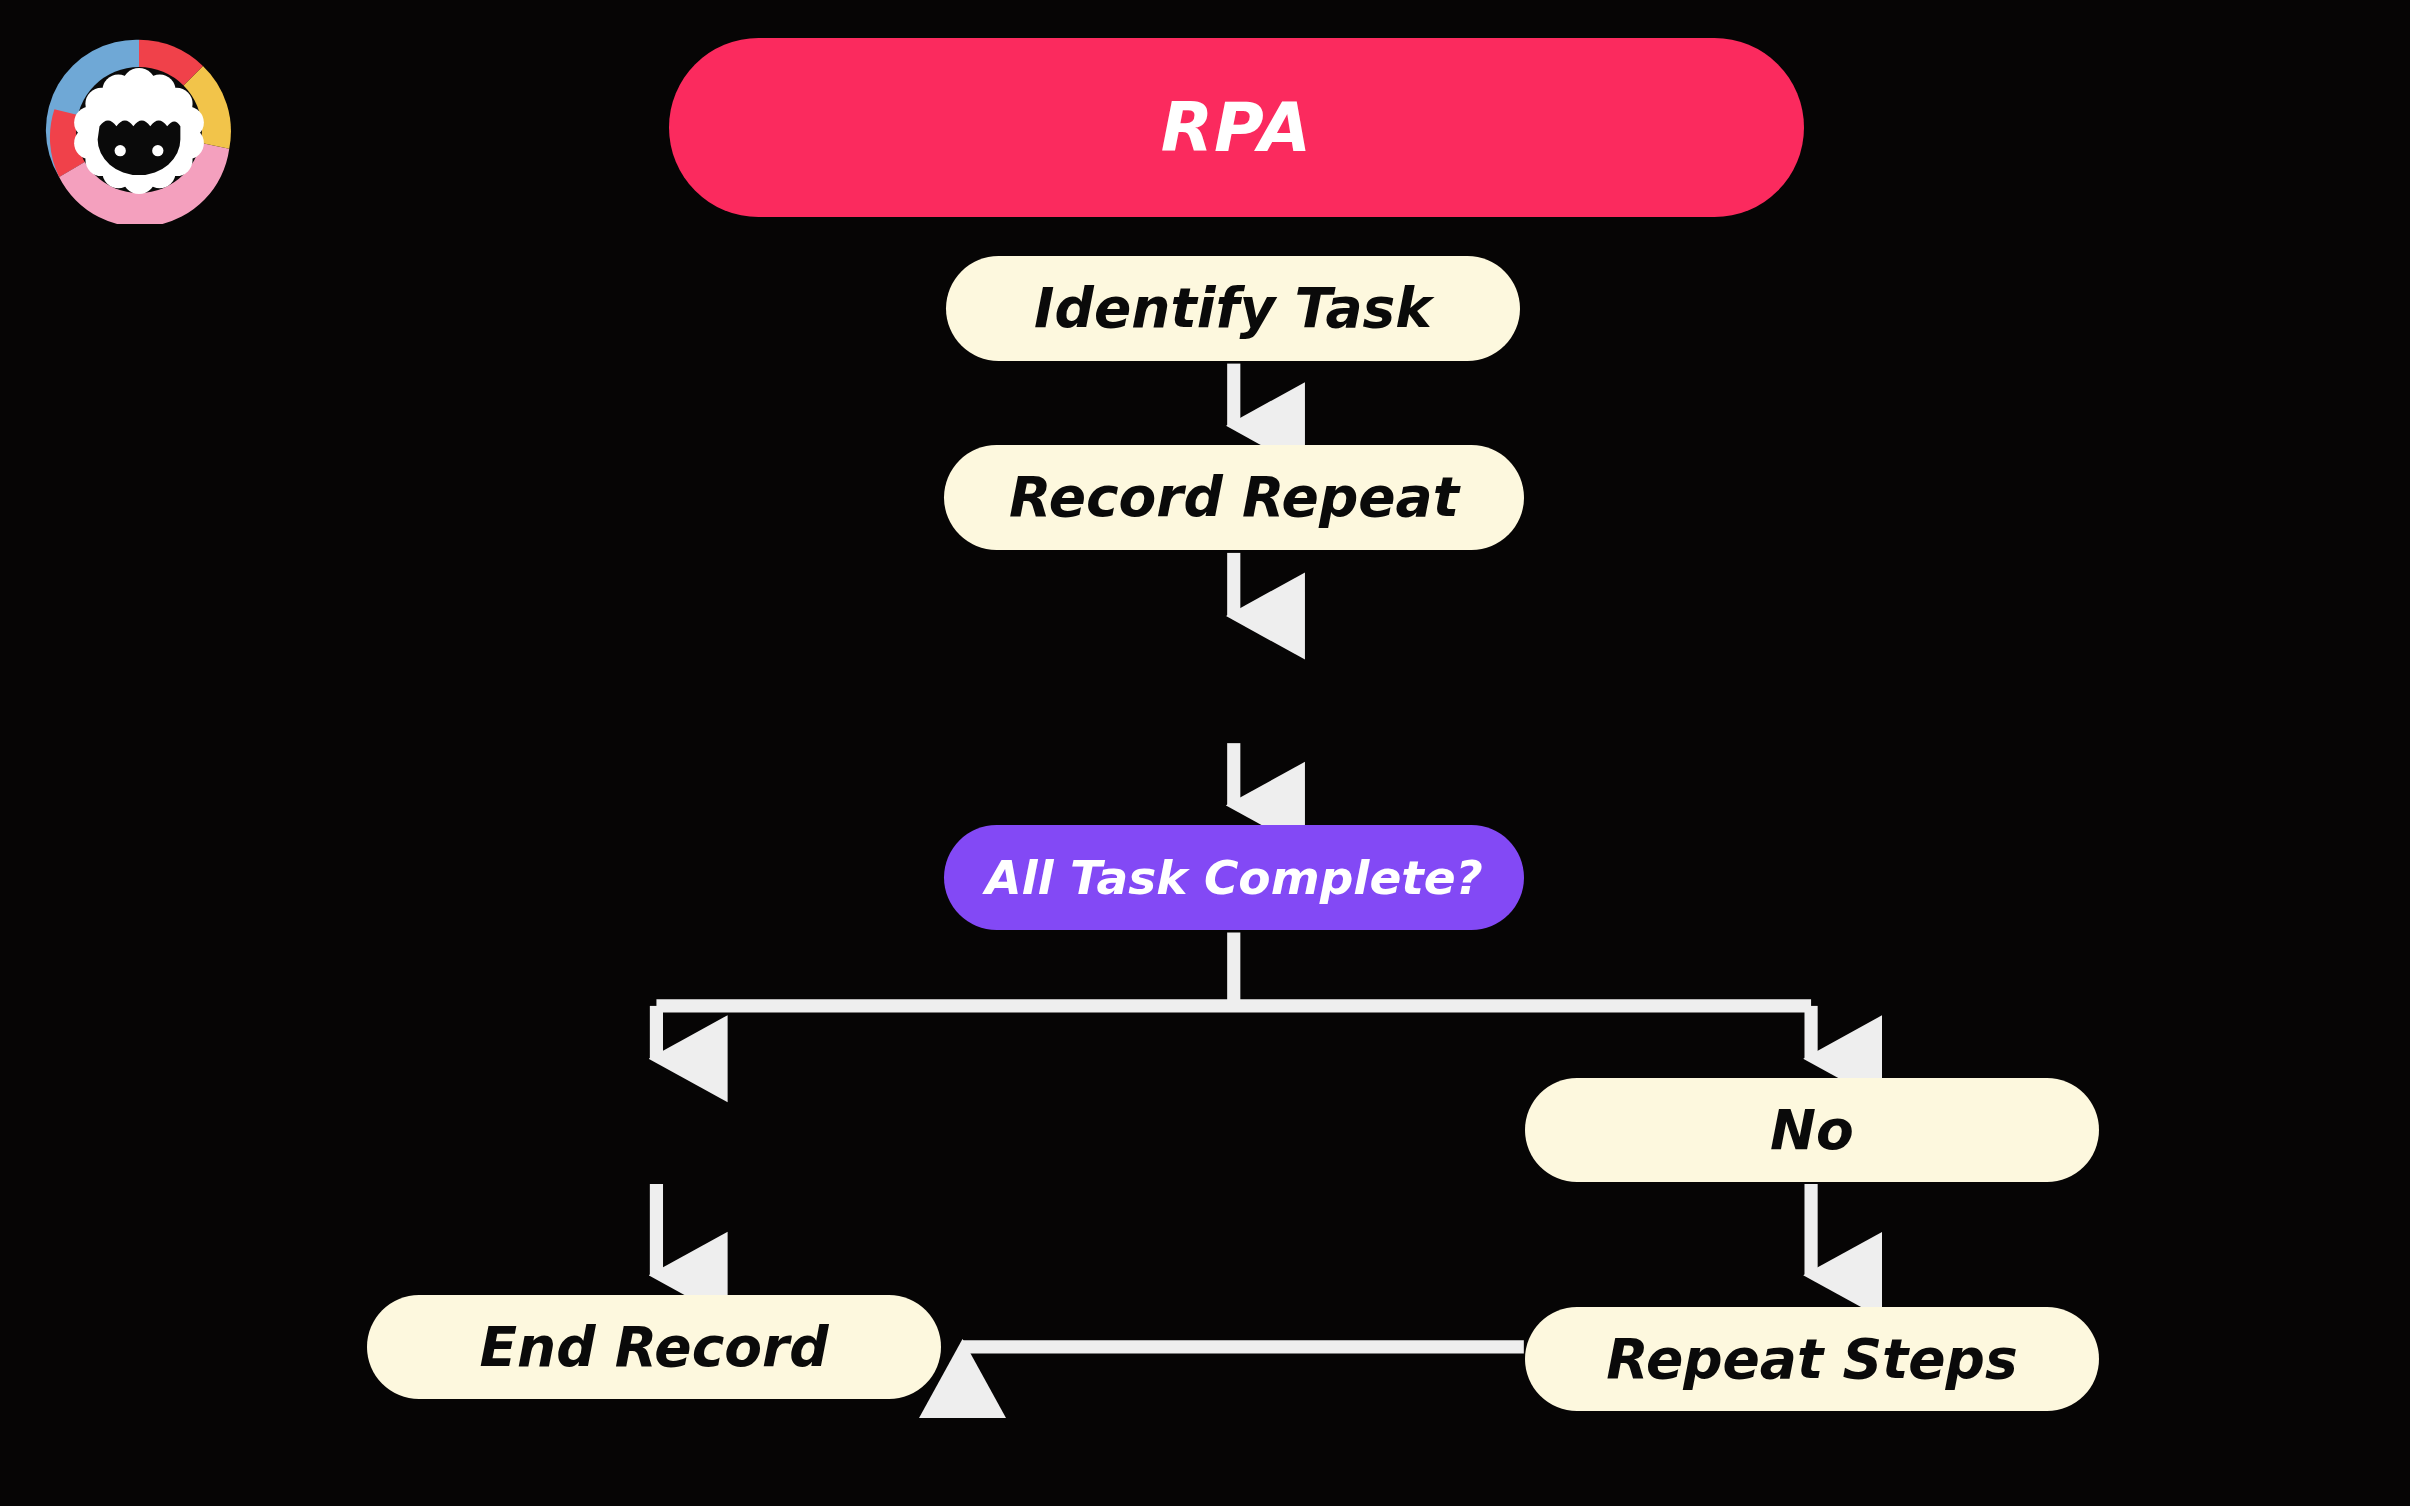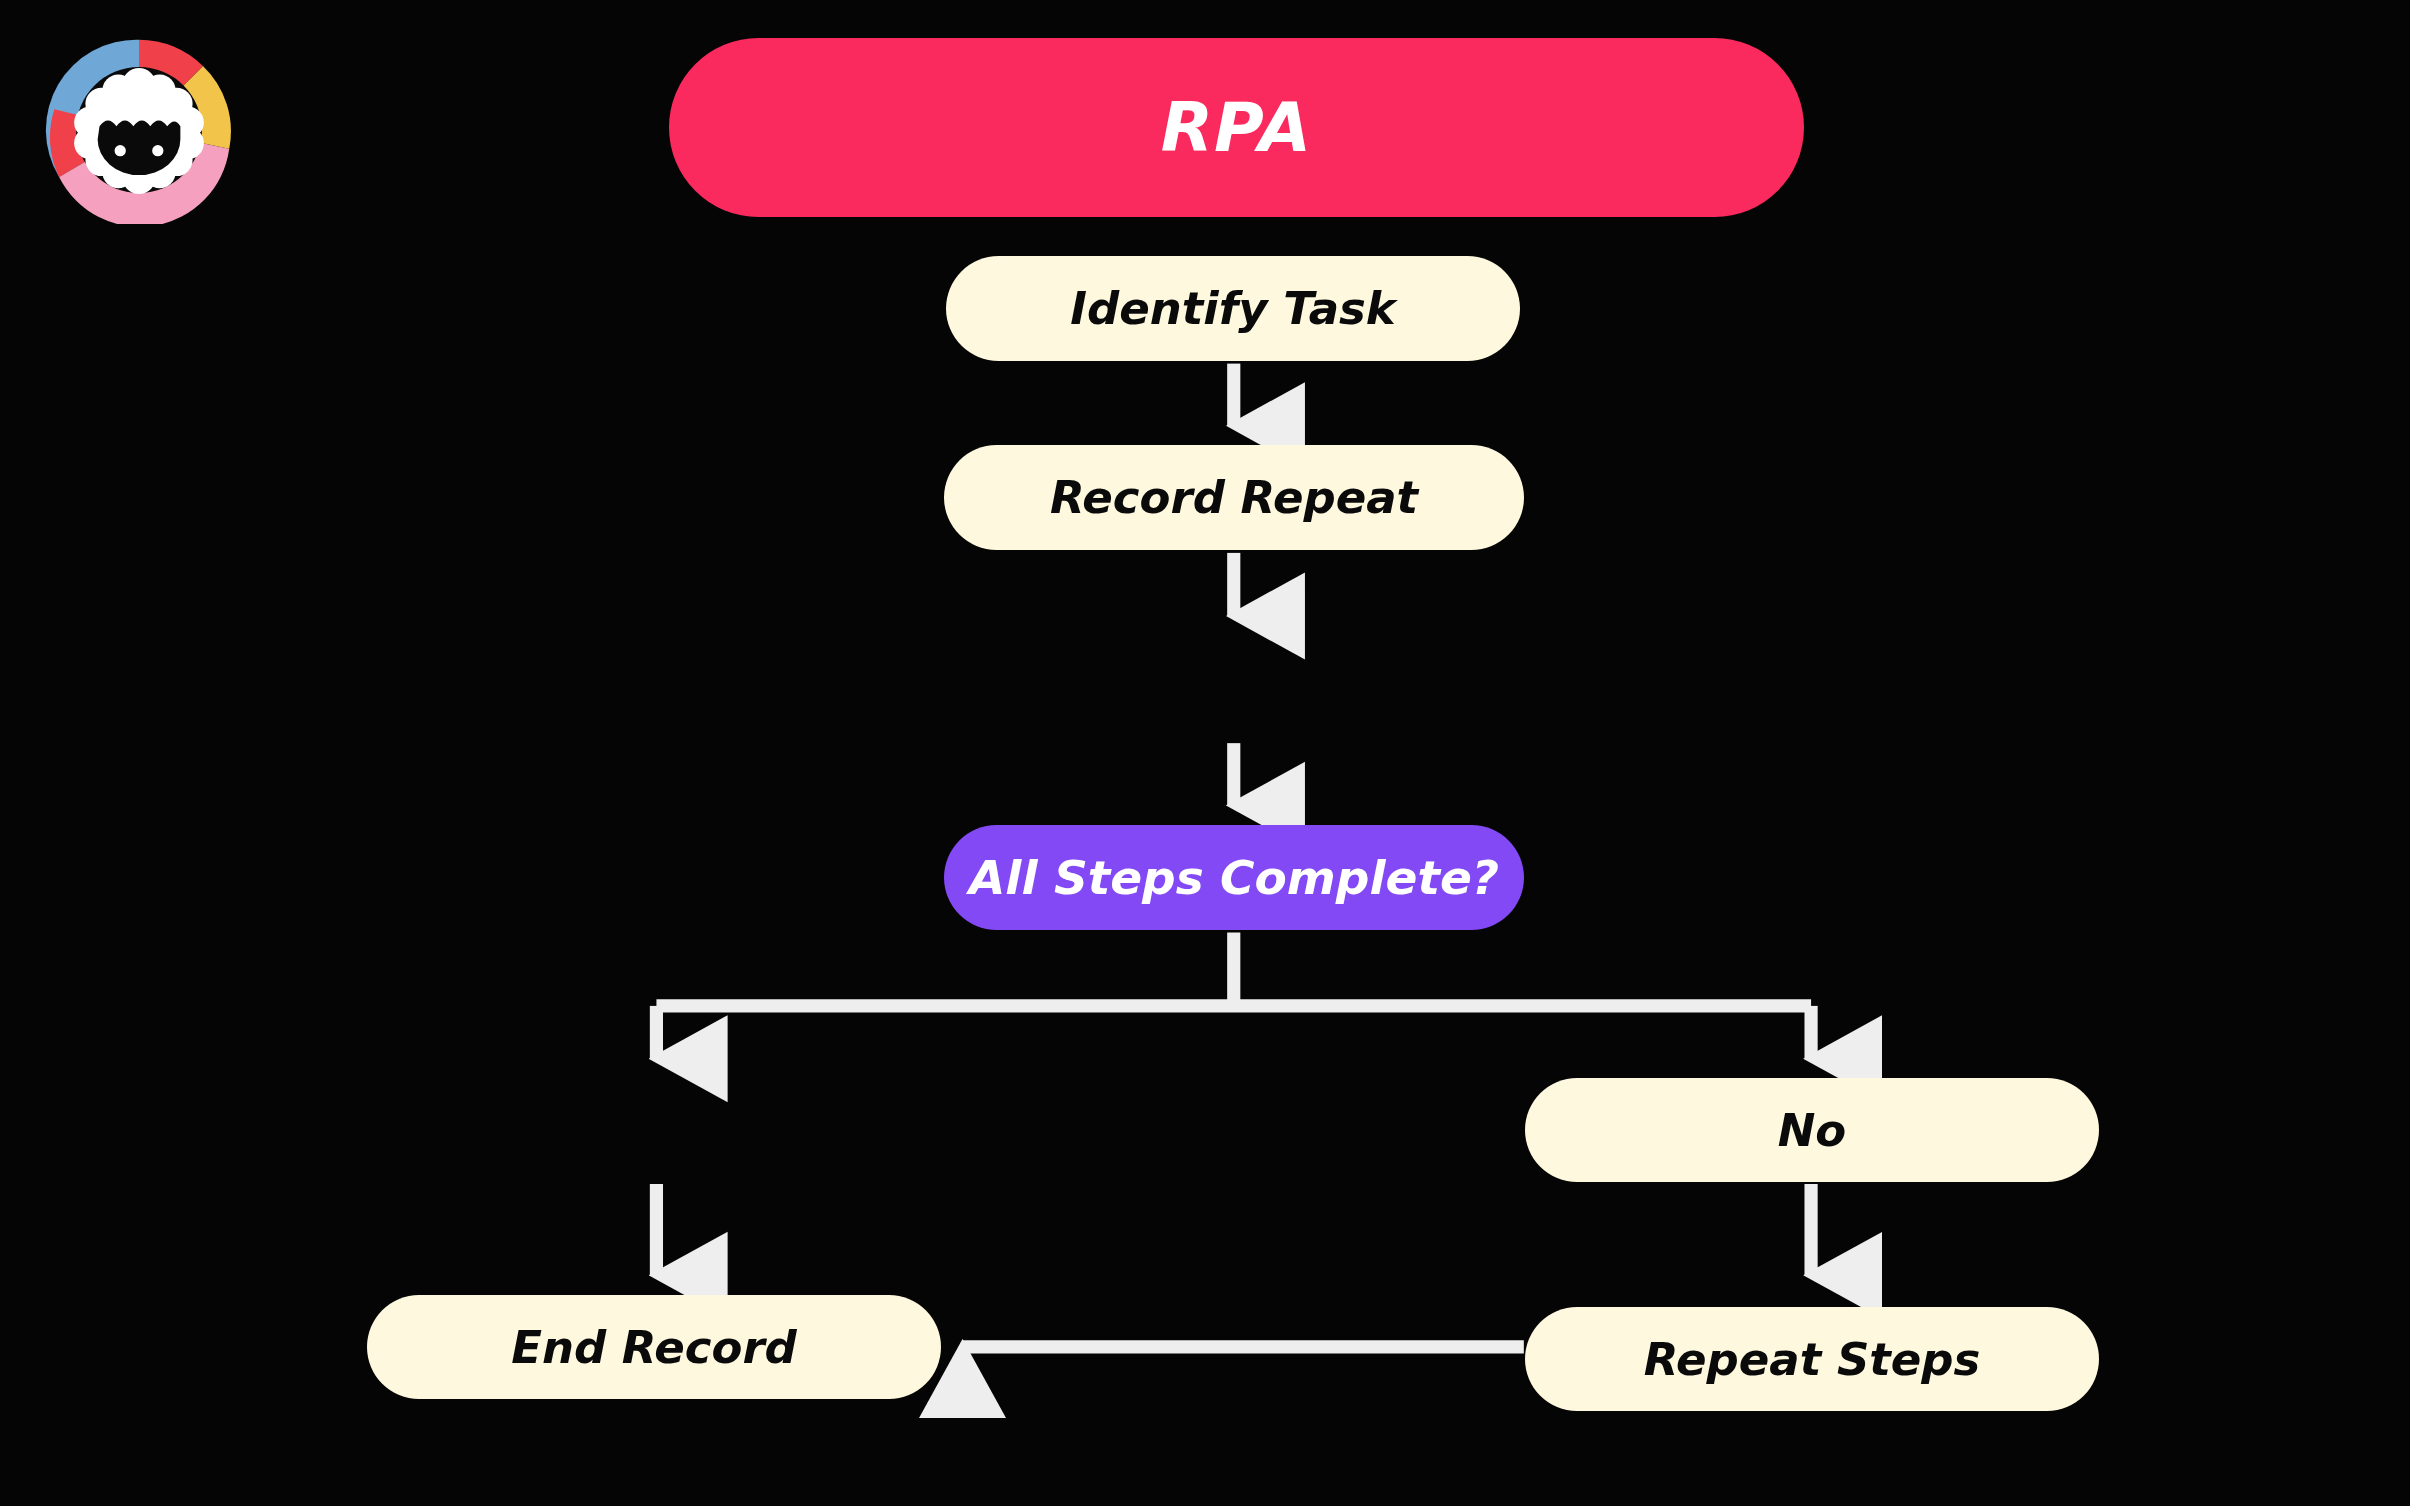--- a/index.html
+++ b/index.html
@@ -63,21 +63,21 @@
     background: #FB2A5E;
     color: #FFFFFF;
     font-size: 68px;
     font-weight: 700;
     letter-spacing: 0.9px;
   }
 
   .node-step {
     background: #FDF8DE;
     color: #0A0A0A;
-    font-size: 45px;
+    font-size: 55px;
     font-weight: 700;
   }
 
   .node-decision {
     background: #8349F5;
     color: #FFFFFF;
     font-size: 47px;
     font-weight: 700;
   }
 
@@ -180,21 +180,21 @@
   <div class="node node-step" id="n-identify">
     <span>Identify Task</span>
   </div>
 
   <div class="node node-step" id="n-record">
     <span>Record Repeat</span>
   </div>
 
 
   <div class="node node-decision" id="n-decision">
-    <span>All Steps Complete?</span>
+    <span>All Task Complete?</span>
   </div>
 
 
   <div class="node node-step" id="n-no">
     <span>No</span>
   </div>
 
   <div class="node node-step" id="n-end">
     <span>End Record</span>
   </div>

